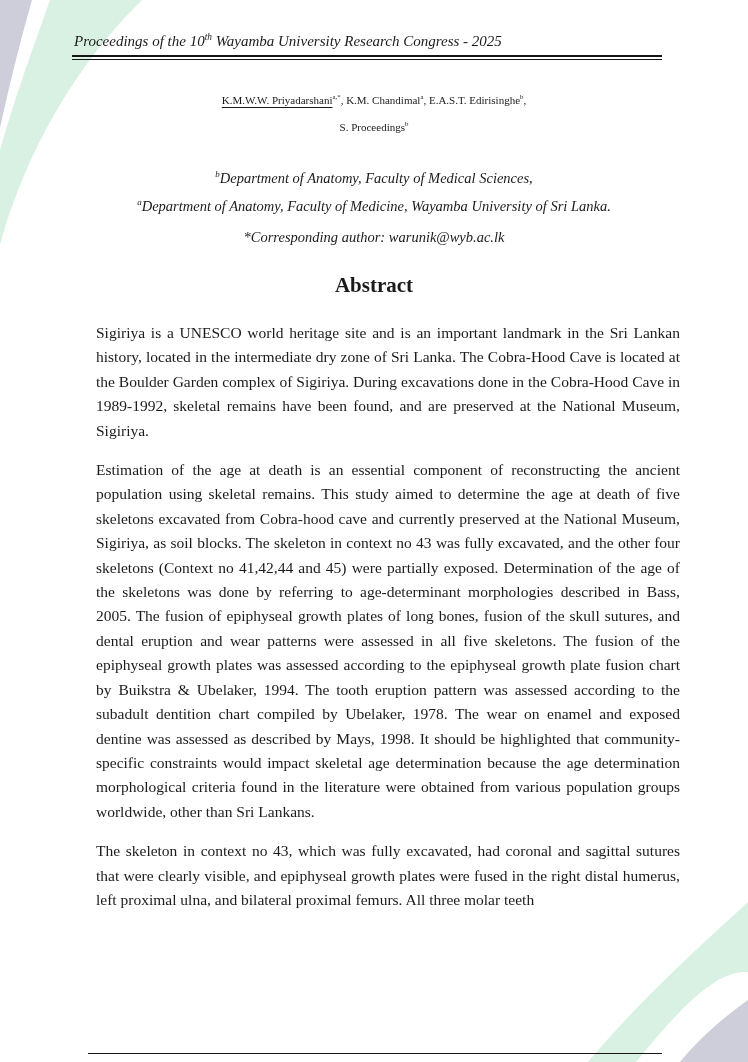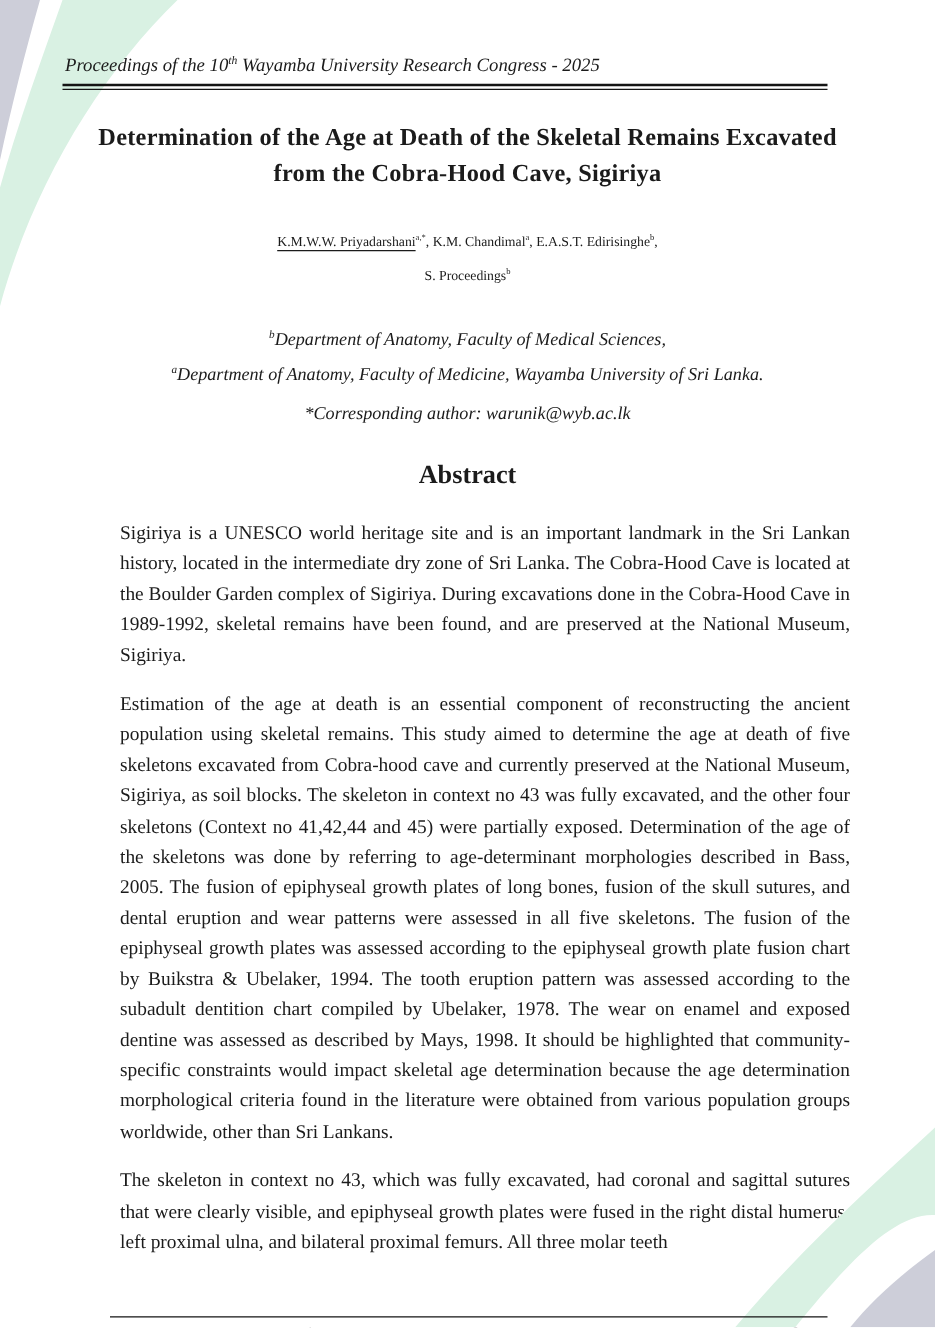--- a/index.html
+++ b/index.html
@@ -9,21 +9,21 @@
     background: #ffffff;
     overflow: hidden;
     font-family: "Liberation Serif", "DejaVu Serif", serif;
     color: #1b1b1b;
     margin: 0 auto;
   }
   .swoosh { position: absolute; pointer-events: none; }
   .swoosh-tl { top: 0; left: 0; }
   .swoosh-br { bottom: 0; right: 0; }
 
-  header { margin: 0 86px 0 50px; padding-top: 44px; position: relative; }
+  header { margin: 0 86px 0 72px; padding-top: 32px; position: relative; }
   .header-text { font-style: italic; font-size: 15px; padding-bottom: 5px; padding-left: 2px; white-space: nowrap; }
   .header-text sup { font-size: 62%; font-style: italic; }
   .rule-thick { border-top: 2px solid #151515; }
   .rule-thin  { border-top: 1px solid #151515; margin-top: 2px; }
 
   h1.title {
     width: 600px; margin: 25px auto 0;
     text-align: center; font-size: 19.5px; line-height: 28.5px;
     font-weight: bold; letter-spacing: .2px;
   }
@@ -76,21 +76,20 @@
     <path d="M200,148 C172,168 150,188 132,210 L200,210 Z" fill="#cdced9"></path>
   </svg>
 
   <header>
     <div class="header-text"><span>Proceedings of the 10</span><sup>th</sup><span> Wayamba University Research Congress - 2025</span></div>
     <div class="rule-thick"></div>
     <div class="rule-thin"></div>
   </header>
 
   <main>
-    <h1 class="title">Determination of the Age at Death of the Skeletal Remains Excavated from the Cobra-Hood Cave, Sigiriya</h1>
 
     <div class="authors" id="authors"><span><span class="u">K.M.W.W. Priyadarshani</span><sup>a,*</sup>, </span><span><span>K.M. Chandimal</span><sup>a</sup>, </span><span><span>E.A.S.T. Edirisinghe</span><sup>b</sup>,</span><br><span><span>S. Proceedings</span><sup>b</sup></span></div>
 
     <div class="affiliations" id="affiliations">
         <div><sup>b</sup>Department of Anatomy, Faculty of Medical Sciences,</div>
         <div><sup>a</sup>Department of Anatomy, Faculty of Medicine, Wayamba University of Sri Lanka.</div>
       </div>
 
     <div class="corresponding">*Corresponding author: warunik@wyb.ac.lk</div>
 

